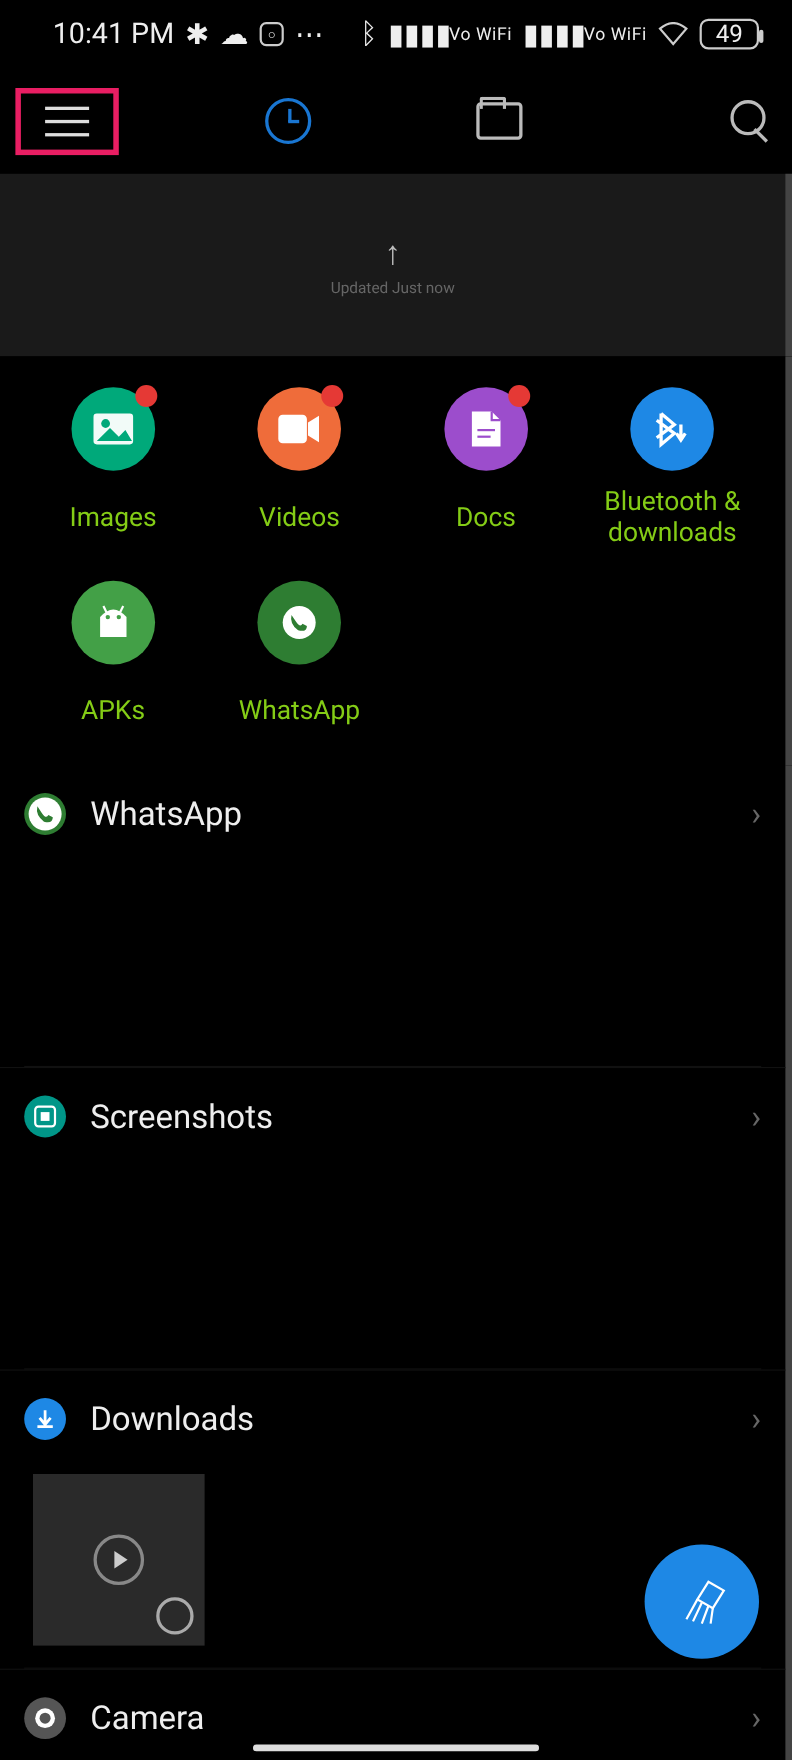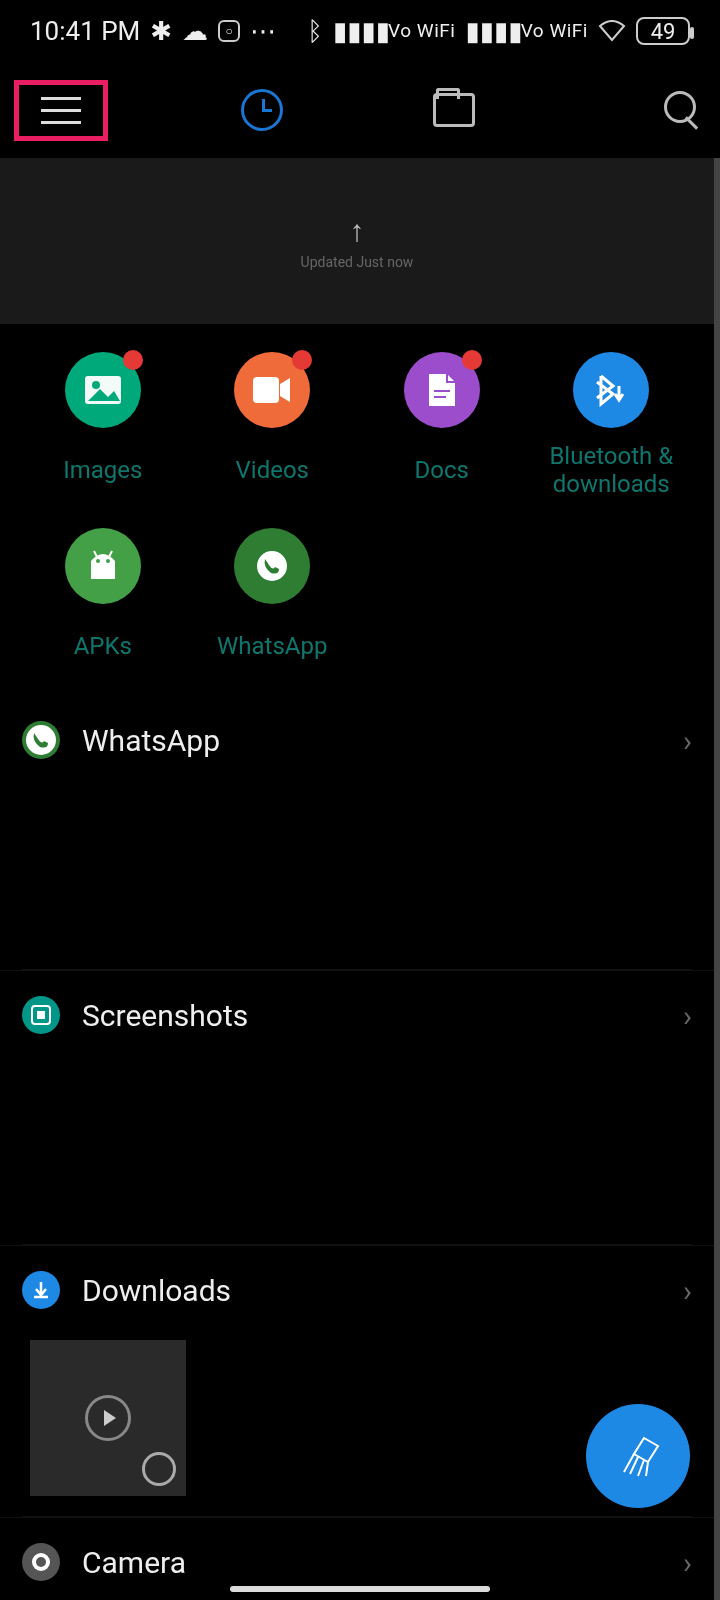--- a/index.html
+++ b/index.html
@@ -15,24 +15,24 @@
   
   .status-bar {
     height: 62px;
     display: flex;
     align-items: center;
     justify-content: space-between;
     padding: 0 30px;
     font-size: 26px;
     color:#eee;
   }
-  .status-left { display:flex; align-items:center; gap:10px; }
+  .status-left { display:flex; align-items:center; gap:10px;margin-left:18px; }
   .status-right { display:flex; align-items:center; gap:10px;}
   .status-right svg { display:block; }
-  .vowifi { font-size:19px; line-height:12px; margin-left:-4px; letter-spacing:0.5px;}
+  .vowifi { font-size:16px; line-height:12px; margin-left:-4px; letter-spacing:0.5px;}
   .vowifi-wrap{display:flex;align-items:center;gap:2px}
   .battery-box {
     border:2px solid #ccc; border-radius:8px; width:54px; height:28px;
     display:flex; align-items:center; justify-content:center; font-size:22px; position:relative;
   }
   .battery-box::after{content:"";position:absolute;right:-6px;top:8px;width:4px;height:12px;background:#ccc;border-radius:2px;}
   
   .app-bar {
     height: 96px;
     display:flex; align-items:center; justify-content:space-between;
@@ -70,21 +70,21 @@
     padding:28px 18px 22px 18px;gap:30px 0;background:#000;
     border-right:6px solid #444;
   }
   .cat{
     display:flex;flex-direction:column;align-items:center;gap:14px;
   }
   .cat .circle{
     width:76px;height:76px;border-radius:50%;display:flex;align-items:center;justify-content:center;position:relative;
   }
   .dot{position:absolute;top:-2px;right:-2px;width:20px;height:20px;border-radius:50%;background:#e53935}
-  .cat-label{color:#0f766e;font-size:24px;text-align:center;line-height:28px;min-height:56px;display:flex;align-items:center}
+  .cat-label{color:#84cc16;font-size:24px;text-align:center;line-height:28px;min-height:56px;display:flex;align-items:center}
   
   .sections{border-right:6px solid #444}
   .section{
     border-top:1px solid #111;
     padding:0 22px;
   }
   .section:first-child{border-top:none}
   .sec-head{
     height:88px;display:flex;align-items:center;gap:22px;position:relative;
   }

